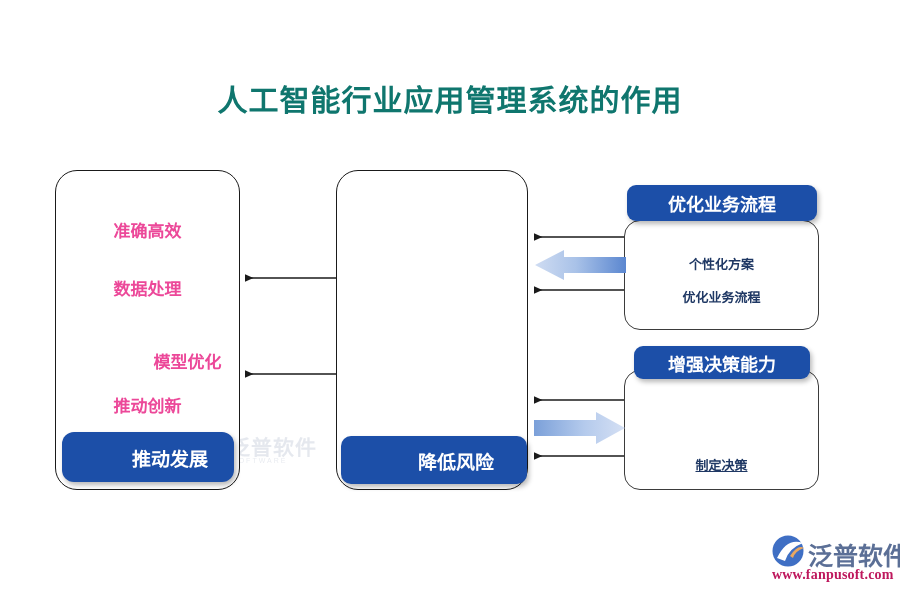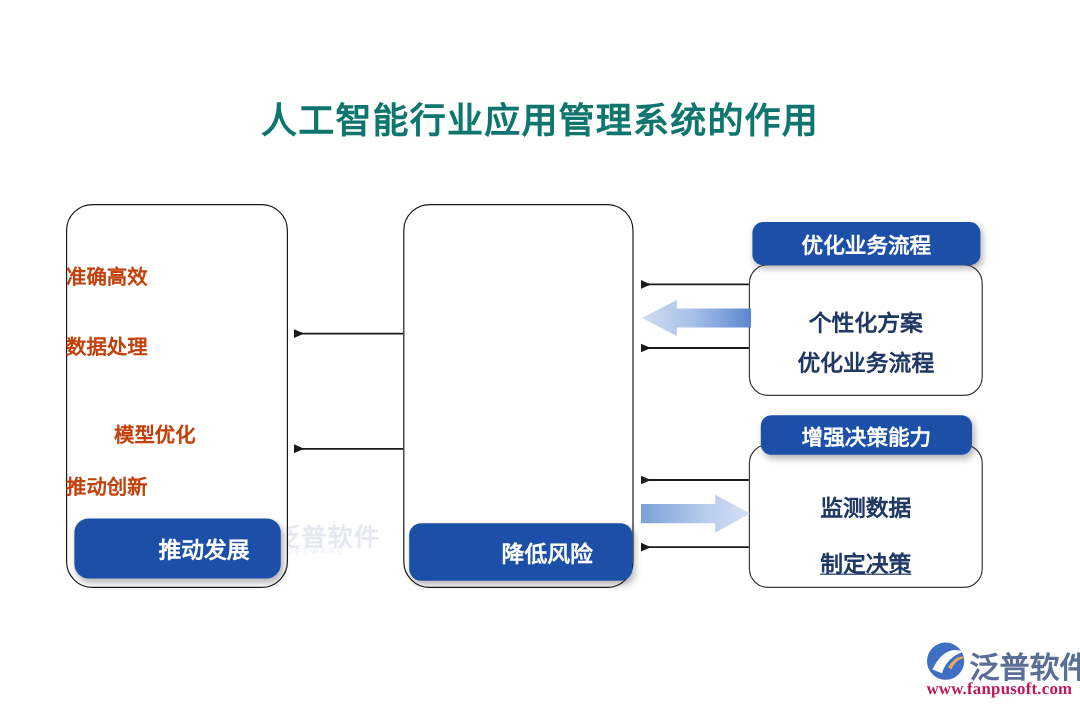--- a/index.html
+++ b/index.html
@@ -48,29 +48,29 @@
 
   
   .col-list {
     position: absolute;
     box-sizing: border-box;
     display: flex;
     flex-direction: column;
     align-items: center;
   }
   .col-item {
-    color: #c2410c;
+    color: #ec4899;
     font-weight: bold;
     font-size: 17px;
     line-height: 1;
     white-space: nowrap;
     position: absolute;
     left: 0;
     width: 100%;
-    text-align: left;
+    text-align: center;
   }
 
   
   .bluebtn {
     position: absolute;
     box-sizing: border-box;
     background: #1c4fa8;
     color: #ffffff;
     font-weight: bold;
     display: flex;
@@ -84,21 +84,21 @@
   .bluebtn.badge { font-size: 18px; border-radius: 9px; }
 
   
   .panel-line {
     position: absolute;
     left: 0;
     width: 100%;
     text-align: center;
     color: #1f3864;
     font-weight: bold;
-    font-size: 19px;
+    font-size: 13px;
     white-space: nowrap;
   }
 
   
   svg.links {
     position: absolute;
     left: 0;
     top: 0;
     width: 900px;
     height: 600px;
@@ -197,21 +197,20 @@
 
   <div class="rbox soft" style="left:624px; top:220px; width:195px; height:110px;"></div>
   <div style="position:absolute; left:624px; top:220px; width:195px; height:110px;">
     <div class="panel-line" style="top:34px;">个性化方案</div>
     <div class="panel-line" style="top:67px;">优化业务流程</div>
   </div>
   <div class="bluebtn badge" style="left:627px; top:185px; width:190px; height:36px;">优化业务流程</div>
 
   <div class="rbox soft" style="left:624px; top:370px; width:195px; height:120px;"></div>
   <div style="position:absolute; left:624px; top:370px; width:195px; height:120px;">
-    <div class="panel-line" style="top:38px;">监测数据</div>
     <div class="panel-line" style="top:85px;text-decoration:underline;">制定决策</div>
   </div>
   <div class="bluebtn badge" style="left:634px; top:346px; width:176px; height:33px;">增强决策能力</div>
 
   <svg class="links" viewBox="0 0 900 600">
     <defs>
       <marker id="ah-left" markerWidth="9" markerHeight="9" refX="8" refY="4.5" orient="auto" markerUnits="userSpaceOnUse">
         <path d="M9,0.8 L9,8.2 L0.6,4.5 Z" fill="#1a1a1a"></path>
       </marker>
     </defs>

